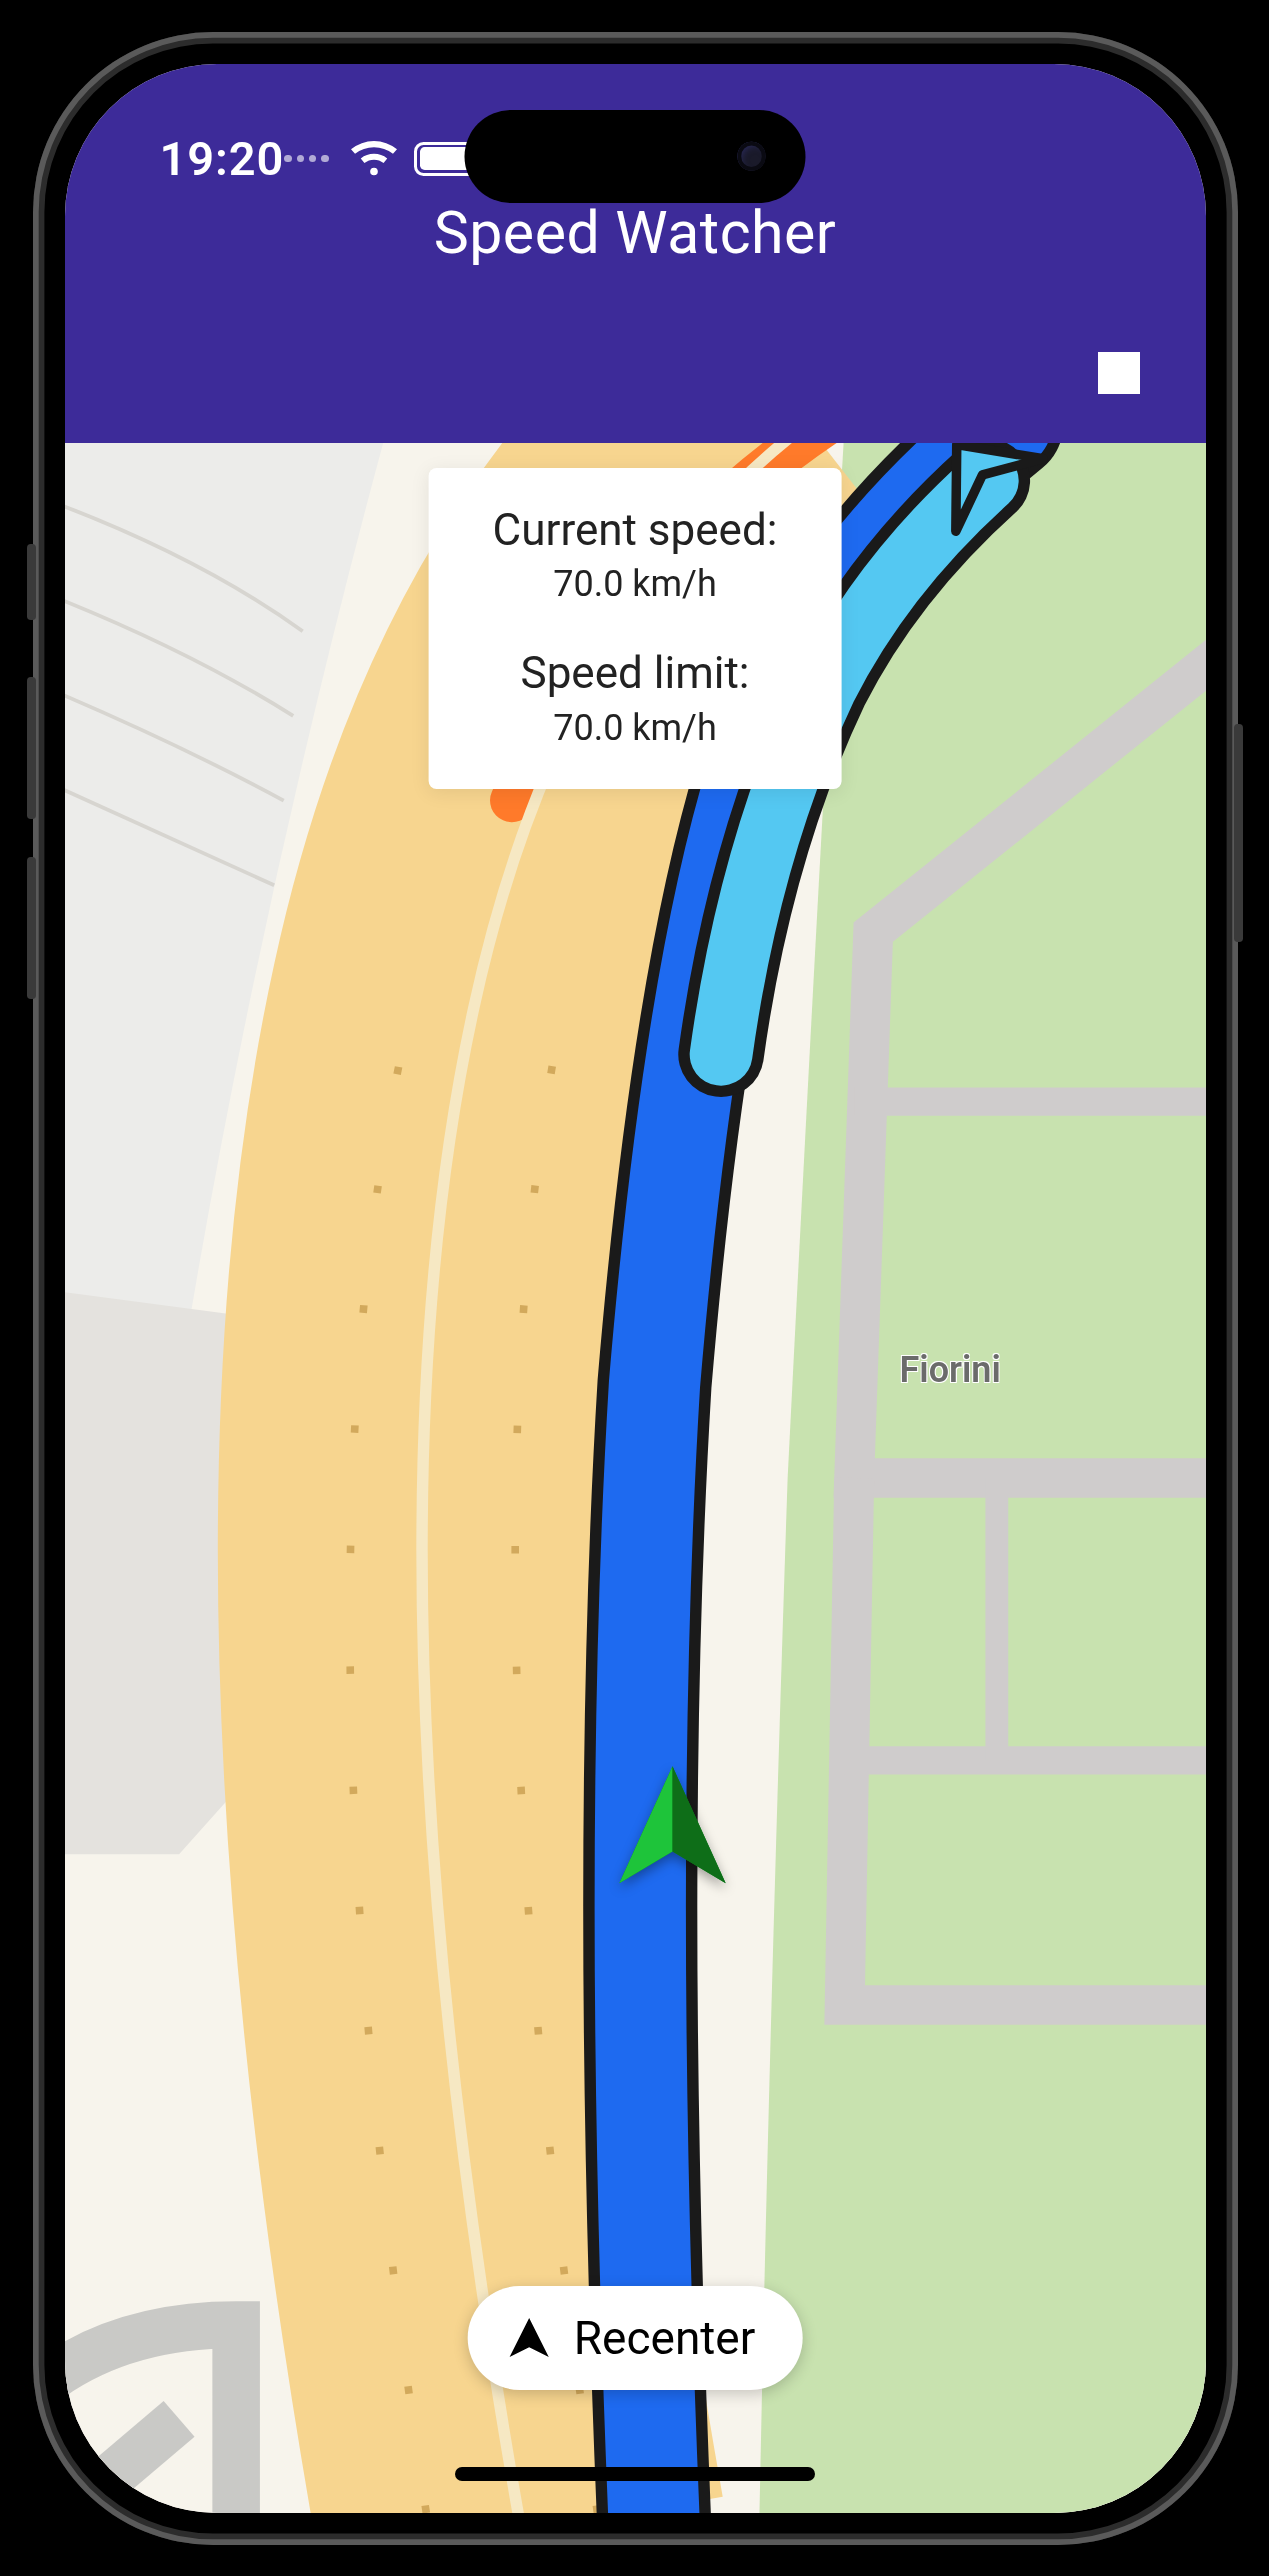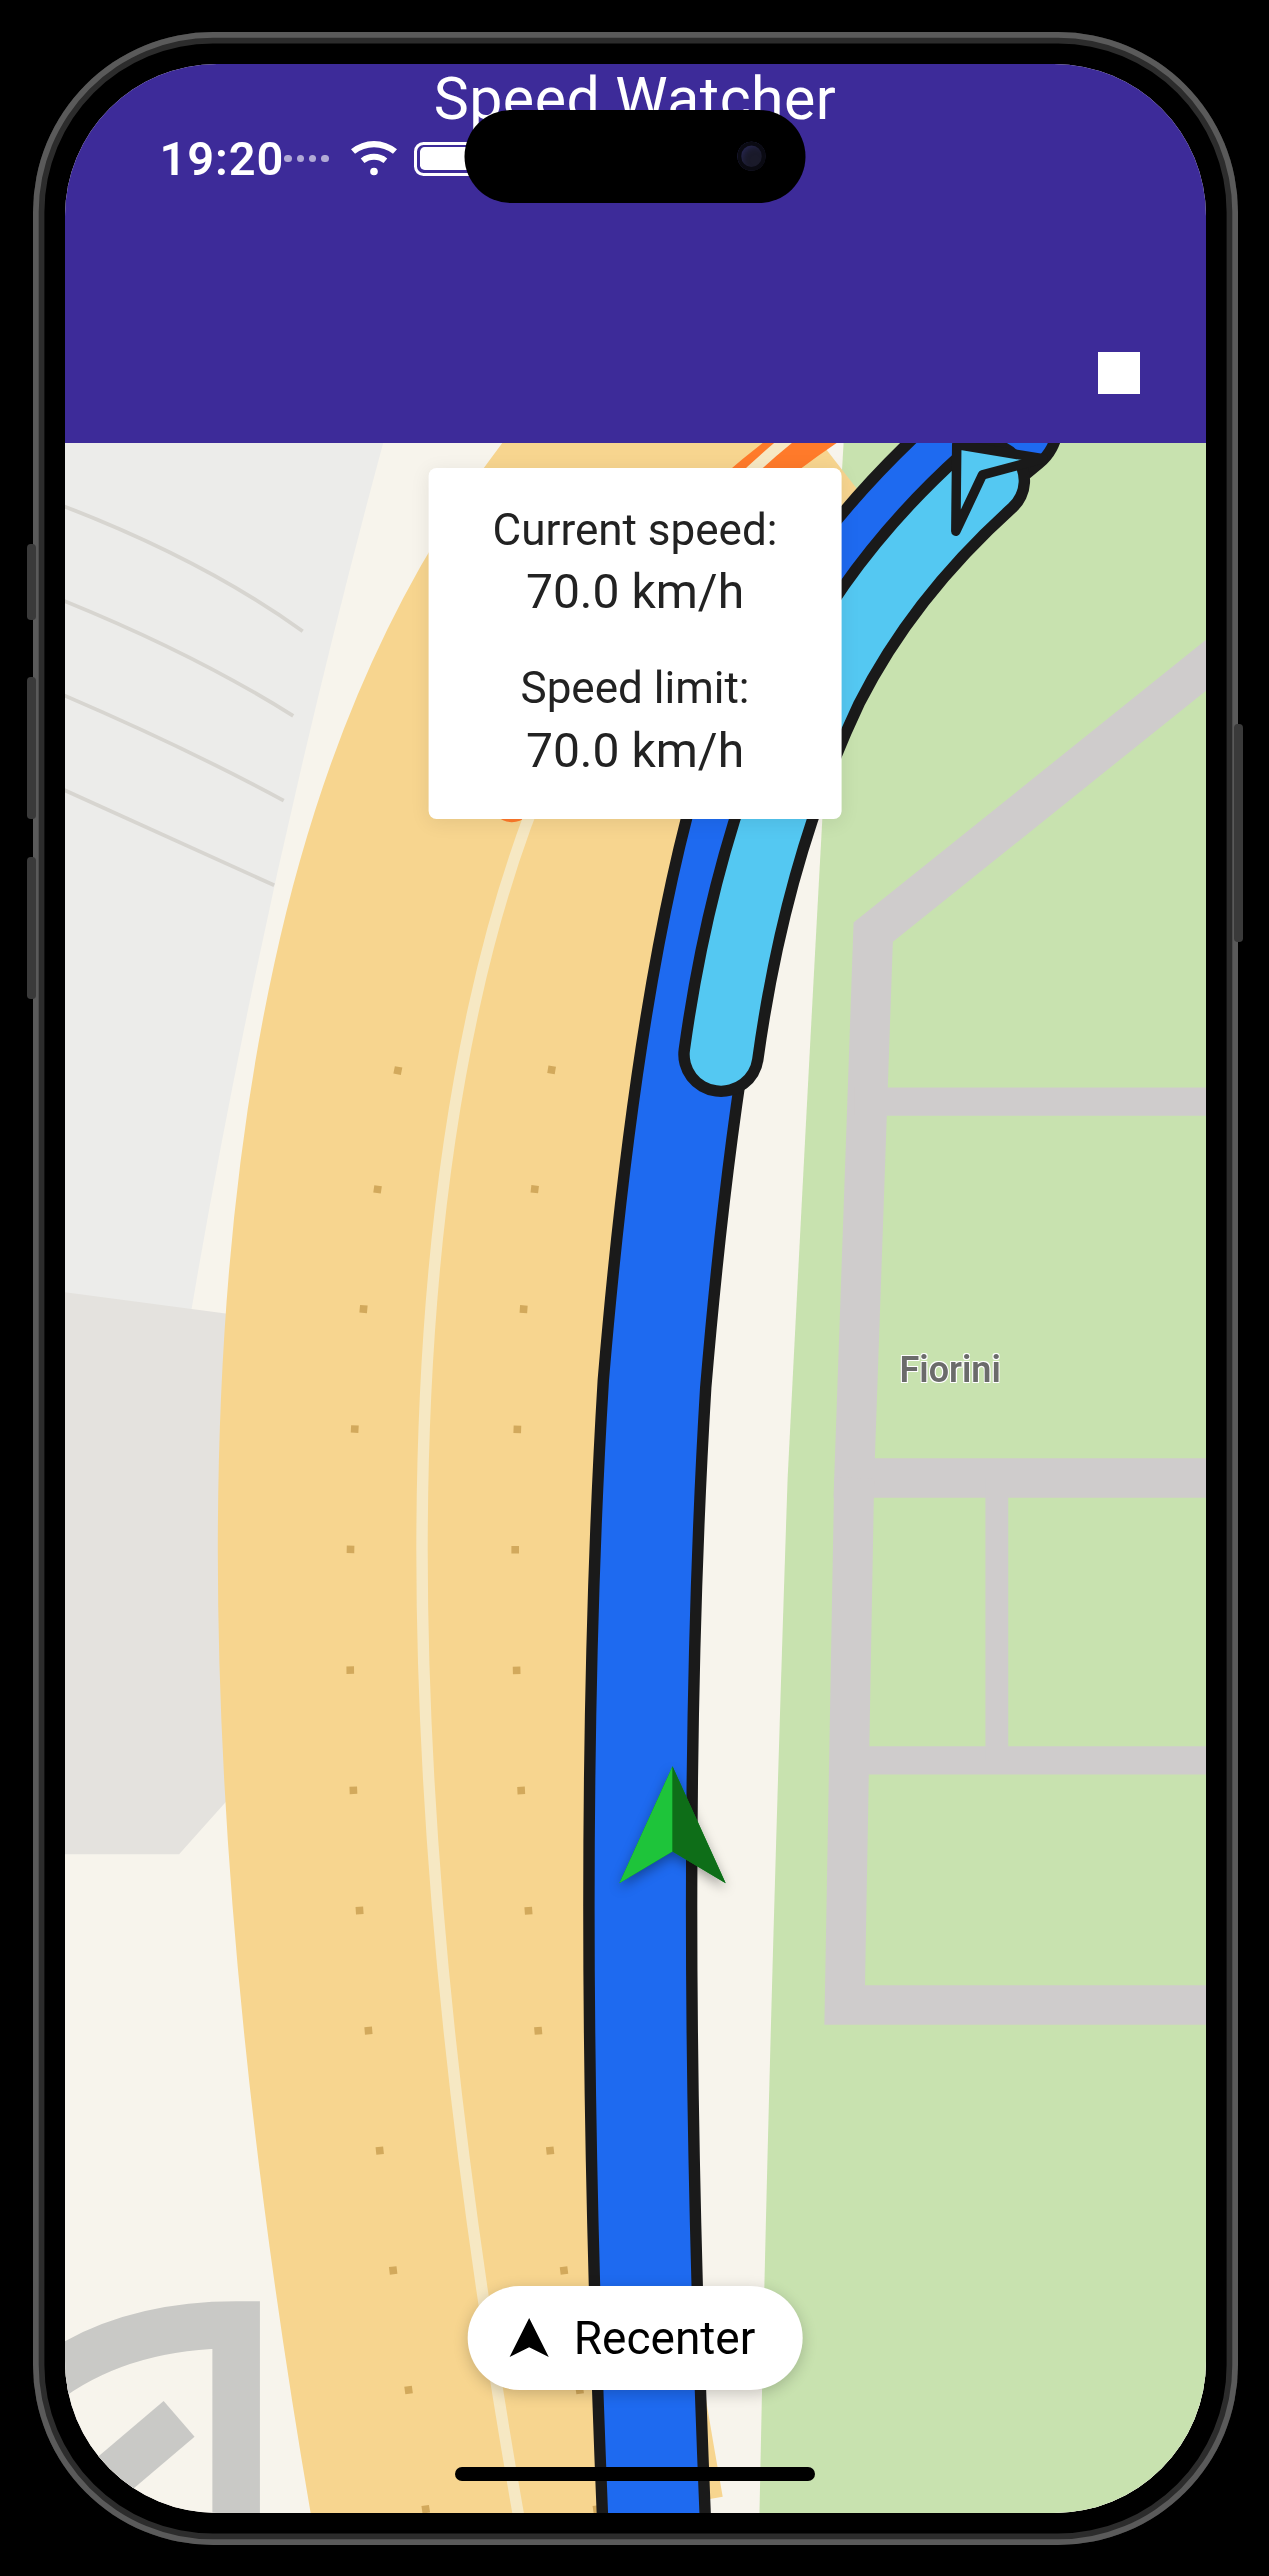--- a/index.html
+++ b/index.html
@@ -119,21 +119,21 @@
     background: #fff;
     border-radius: 4.7px;
   }
   .header {
     position: absolute;
     top: 0; left: 0; right: 0;
     height: 379px;
     background: #3d2b99;
     z-index: 40;
     display: flex;
-    align-items: flex-start;
+    align-items: center;
     justify-content: center;
     padding-bottom: 42px;
   }
   .header-title {
     font-size: 59px;
     font-weight: 400;
     color: #fff;
     letter-spacing: 0.5px;
   }
   .stop-btn {
@@ -167,21 +167,21 @@
     text-align: center;
     box-shadow: 0 3.8px 19px rgba(0,0,0,0.08);
     z-index: 20;
   }
   .speed-panel .lbl {
     font-size: 44px;
     color: #222;
     font-weight: 400;
   }
   .speed-panel .val {
-    font-size: 48px;
+    font-size: 36px;
     color: #222;
     font-weight: 400;
     margin-top: 7.6px;
   }
   .speed-panel .gap { height: 42px; }
   .map-label {
     position: absolute;
     font-size: 36px;
     font-weight: 600;
     color: #6b6b6b;

